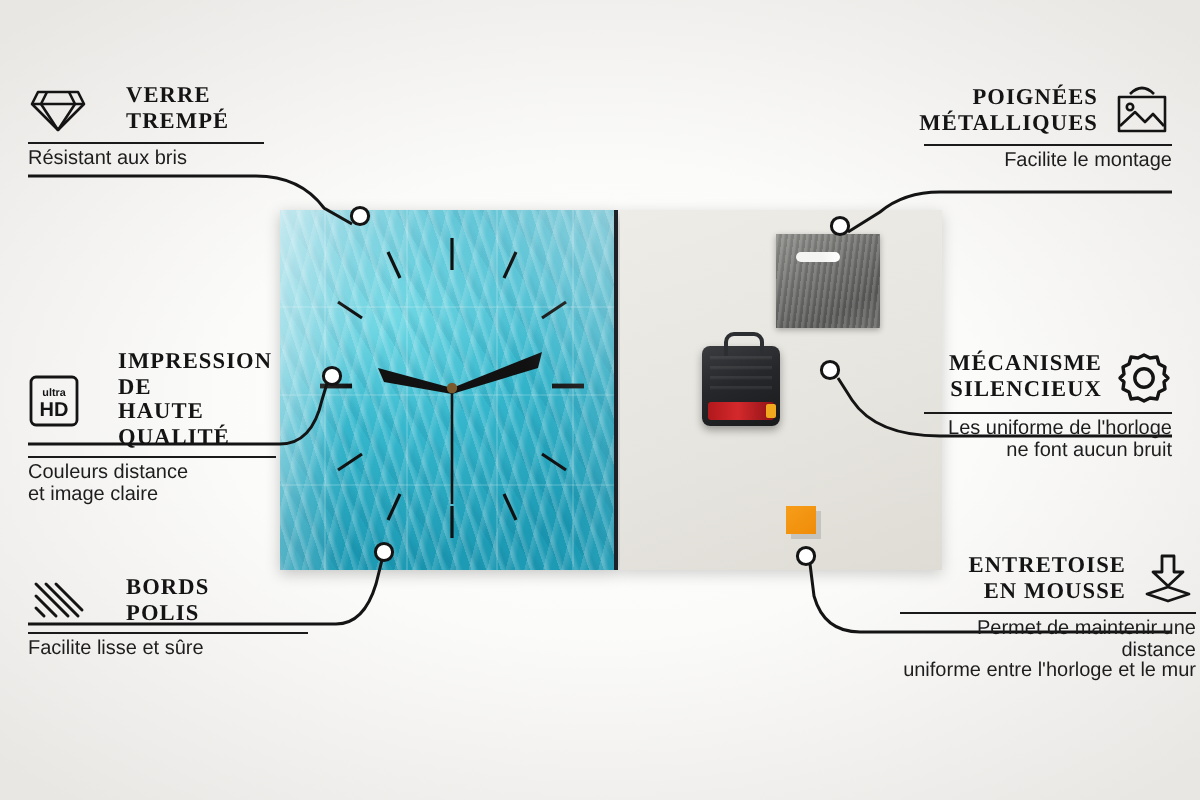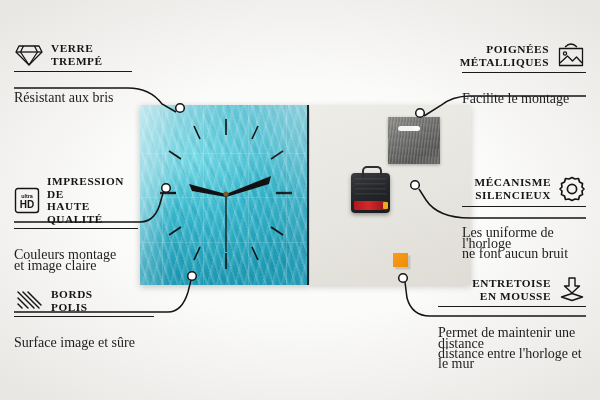--- a/index.html
+++ b/index.html
@@ -13,30 +13,30 @@
     background:
       radial-gradient(ellipse 420px 260px at 300px 200px, #ffffff 0%, #fbfbfa 45%, #f2f1ef 72%, #e9e7e4 100%);
   }
   
   .feature{position:absolute;}
   .feat-head{display:flex;align-items:center;gap:7px;}
   .feat-head.right{flex-direction:row;justify-content:flex-end;}
   .feat-title{
     font-family:"Liberation Serif",serif;
     font-weight:700;font-size:11.3px;letter-spacing:.55px;
-    color:#141414;line-height:12.6px;text-transform:uppercase;
+    color:#141414;line-height:12.6px;text-transform:uppercase;margin-left:12px;
   }
   .feature.left .feat-title{text-align:left;}
   .feature.right .feat-title{text-align:right;}
   .rule{height:1.1px;background:#1a1a1a;margin-top:3px;}
   .feat-sub{
-    font-family:Liberation Serif, serif;
-    font-size:14px;line-height:10.4px;color:#1d1d1d;margin-top:21px;
-  }
-  .feature.right .feat-sub{}
+    font-family:Liberation Sans, sans-serif;
+    font-size:10px;line-height:10.4px;color:#1d1d1d;margin-top:3px;
+  }
+  .feature.right .feat-sub{text-align:right;}
   .icon-box{flex:0 0 auto;display:block;}
   
   #panel-front{
     position:absolute;left:140px;top:105px;width:167px;height:180px;
     background:
       linear-gradient(118deg, rgba(255,255,255,.55) 0%, rgba(255,255,255,0) 34%),
       linear-gradient(200deg, rgba(255,255,255,.34) 0%, rgba(255,255,255,0) 40%),
       repeating-linear-gradient(72deg, rgba(255,255,255,.17) 0px, rgba(255,255,255,.17) 1px, rgba(255,255,255,0) 3px, rgba(255,255,255,0) 7px),
       repeating-linear-gradient(104deg, rgba(255,255,255,.13) 0px, rgba(255,255,255,.13) 1px, rgba(255,255,255,0) 4px, rgba(255,255,255,0) 9px),
       repeating-linear-gradient(58deg, rgba(0,90,120,.10) 0px, rgba(0,90,120,.10) 2px, rgba(0,0,0,0) 5px, rgba(0,0,0,0) 12px),
@@ -197,21 +197,21 @@
         <text x="13" y="11" font-family="Liberation Sans, sans-serif" font-size="5.4" font-weight="700" fill="#141414" text-anchor="middle">ultra</text>
         <text x="13" y="21" font-family="Liberation Sans, sans-serif" font-size="10" font-weight="700" fill="#141414" text-anchor="middle">HD</text>
       </svg>
       <div>
         <div class="feat-title">IMPRESSION DE</div>
         <div class="feat-title">HAUTE QUALITÉ</div>
       </div>
     </div>
     <div class="rule"></div>
     <div class="feat-sub">
-      <div>Couleurs montage</div>
+      <div>Couleurs distance</div>
       <div>et image claire</div>
     </div>
   </div>
 
   <div class="feature left" style="left:14px;top:288px;width:140px">
     <div class="feat-head">
       <svg class="icon-box" width="30" height="24" viewBox="0 0 30 24">
         <g stroke="#141414" stroke-width="1.5" stroke-linecap="round">
           <path d="M4 3 L20 19"></path>
             <path d="M9 3 L25 19"></path>
@@ -220,21 +220,21 @@
             <path d="M4 15 L8 19"></path>
         </g>
       </svg>
       <div>
         <div class="feat-title">BORDS</div>
         <div class="feat-title">POLIS</div>
       </div>
     </div>
     <div class="rule"></div>
     <div class="feat-sub">
-      <div>Surface image et sûre</div>
+      <div>Facilite lisse et sûre</div>
     </div>
   </div>
 
   <div class="feature right" style="left:462px;top:42px;width:124px">
     <div class="feat-head right">
       <div>
         <div class="feat-title">POIGNÉES</div>
         <div class="feat-title">MÉTALLIQUES</div>
       </div>
       <svg class="icon-box" width="30" height="27" viewBox="0 0 30 27">
@@ -265,33 +265,33 @@
         </g>
       </svg>
     </div>
     <div class="rule"></div>
     <div class="feat-sub">
       <div>Les uniforme de l'horloge</div>
       <div>ne font aucun bruit</div>
     </div>
   </div>
 
-  <div class="feature right" style="left:438px;top:276px;width:148px">
+  <div class="feature right" style="left:450px;top:276px;width:148px">
     <div class="feat-head right">
       <div>
         <div class="feat-title">ENTRETOISE</div>
         <div class="feat-title">EN MOUSSE</div>
       </div>
       <svg class="icon-box" width="28" height="27" viewBox="0 0 28 27">
         <g fill="none" stroke="#141414" stroke-width="1.4" stroke-linejoin="round">
           <path d="M11 2 H17 V10 H21.5 L14 17 L6.5 10 H11 Z"></path>
           <path d="M14 17.5 L24.5 21 L14 24.5 L3.5 21 Z"></path>
         </g>
       </svg>
     </div>
     <div class="rule"></div>
     <div class="feat-sub">
       <div>Permet de maintenir une distance</div>
-      <div>distance entre l'horloge et le mur</div>
+      <div>uniforme entre l'horloge et le mur</div>
     </div>
   </div>
 
 </div>
 
 </body></html>

